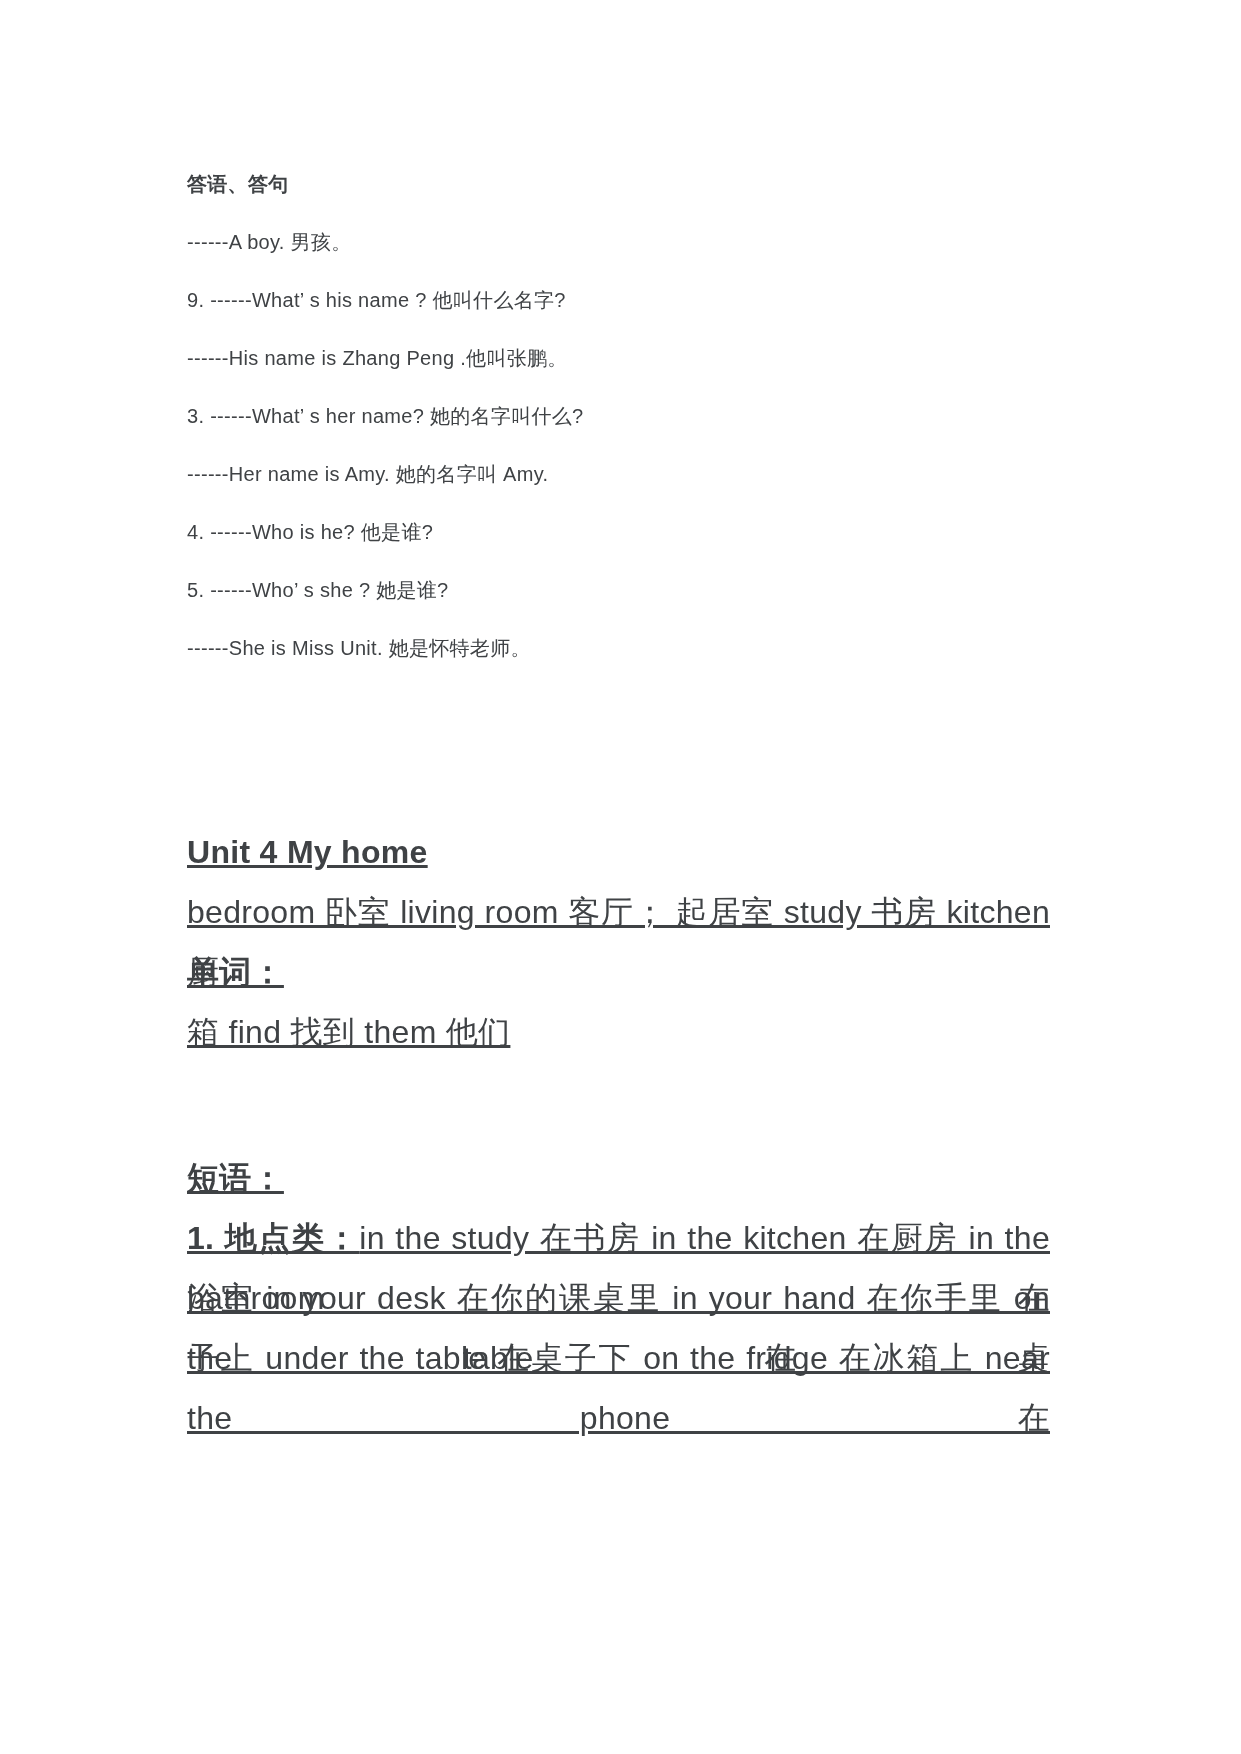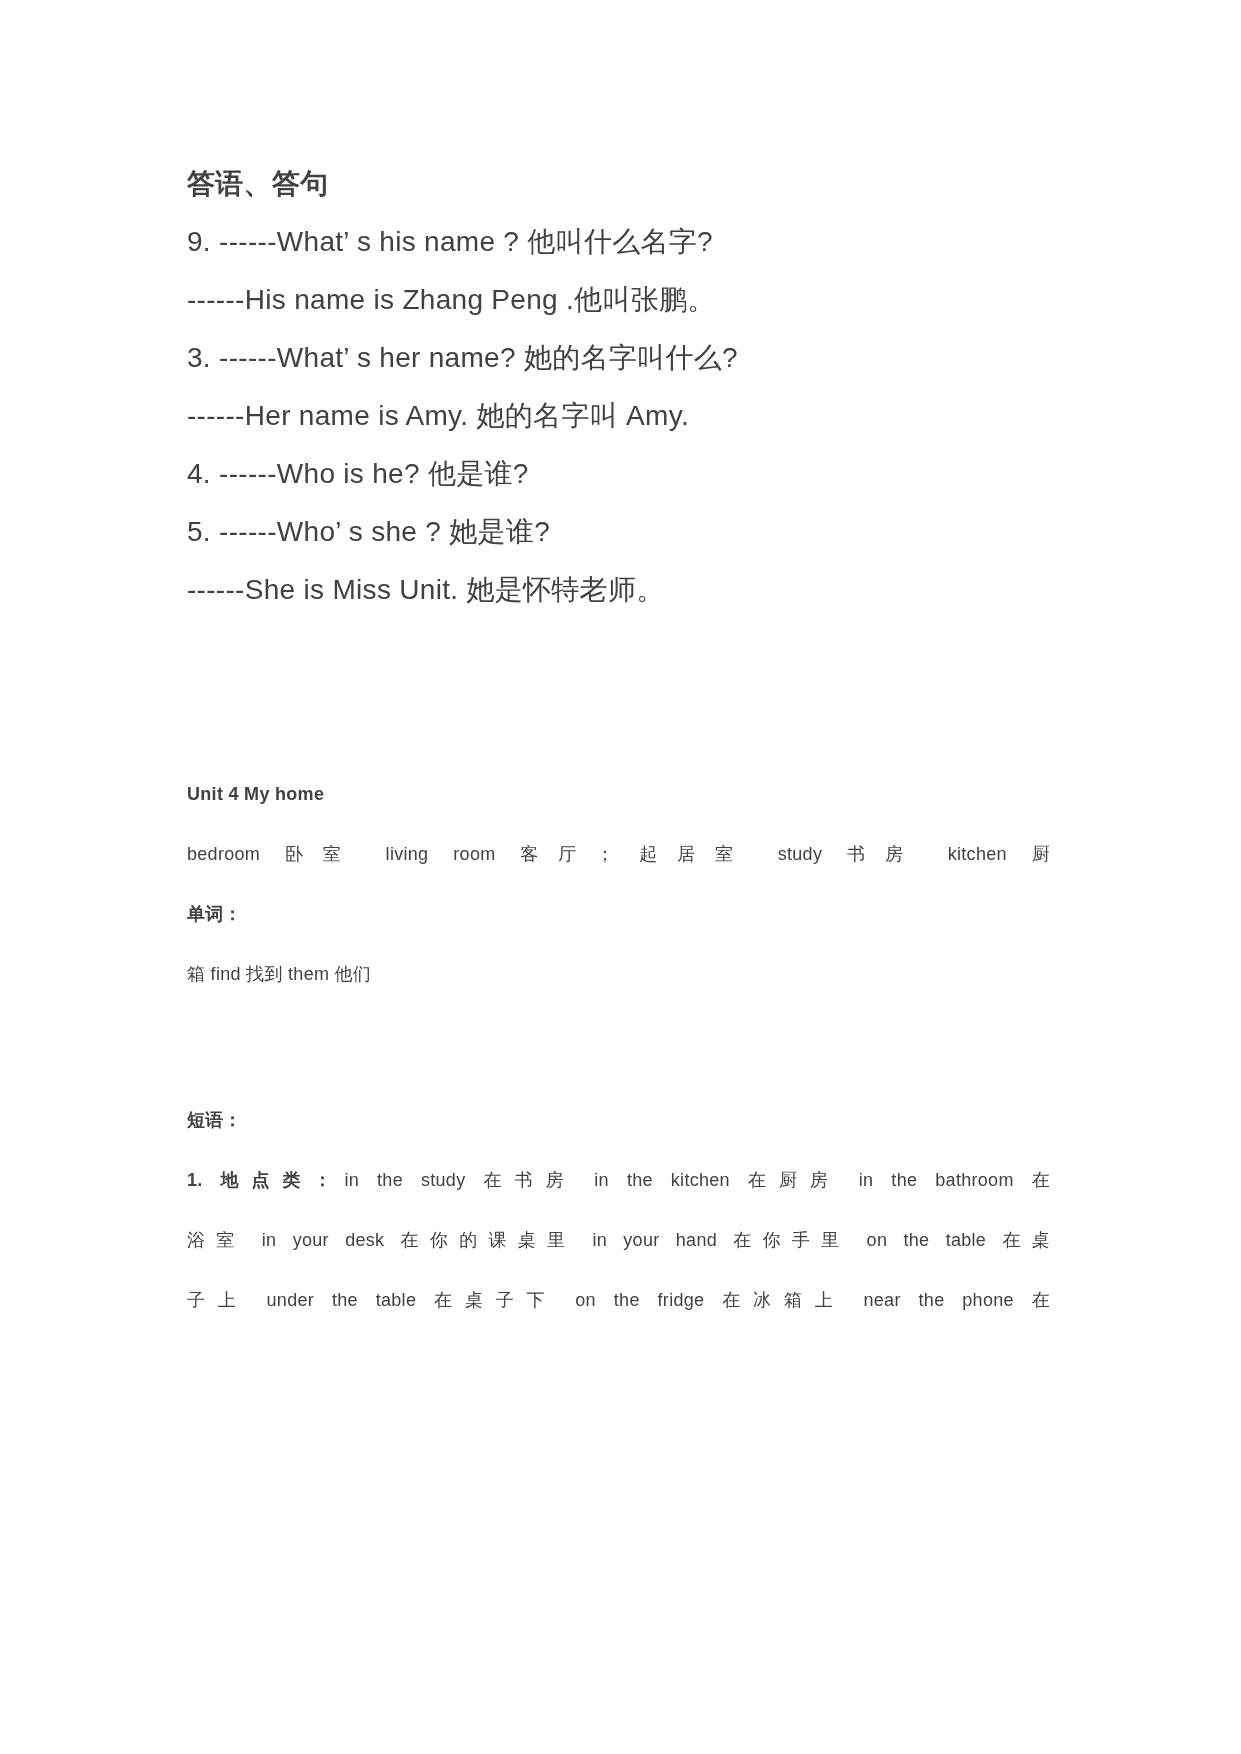--- a/index.html
+++ b/index.html
@@ -15,31 +15,32 @@
     color: #3f4245;
     overflow: hidden;
   }
   .doc {
     position: absolute;
     top: 155px;
     left: 187px;
     width: 863px;
   }
   .line {
-    font-size: 28px;
+    font-size: 20px;
     line-height: 58px;
     height: 58px;
     letter-spacing: 0.3px;
     white-space: nowrap;
   }
   .u4-line {
-    font-size: 18px;
+    font-size: 32px;
     line-height: 60px;
     height: 60px;
     letter-spacing: 0.3px;
+    text-decoration: underline;
   }
   .just {
     text-align: justify;
     text-align-last: justify;
     white-space: normal;
   }
   .heading {
     font-weight: 700;
   }
   .bold {
@@ -48,20 +49,21 @@
   .spacer-a { height: 145px; }
   .spacer-b { height: 86px; }
 </style>
 </head>
 <body style="background: rgb(255, 255, 255); color: rgb(63, 66, 69);">
 
 <div class="doc">
 
   <div class="line heading">答语、答句</div>
 
+  <div class="line">------A boy. 男孩。</div>
   <div class="line">9. ------What’ s his name ? 他叫什么名字?</div>
   <div class="line">------His name is Zhang Peng .他叫张鹏。</div>
   <div class="line">3. ------What’ s her name? 她的名字叫什么?</div>
   <div class="line">------Her name is Amy. 她的名字叫 Amy.</div>
   <div class="line">4. ------Who is he? 他是谁?</div>
   <div class="line">5. ------Who’ s she ? 她是谁?</div>
   <div class="line">------She is Miss Unit. 她是怀特老师。</div>
 
   <div class="spacer-a"></div>
 

